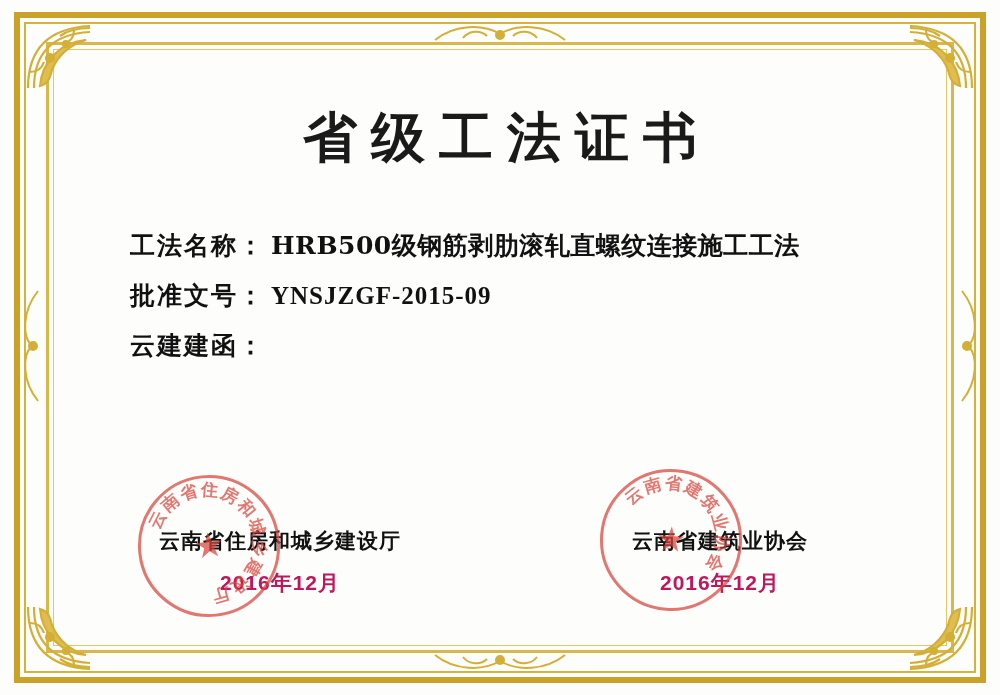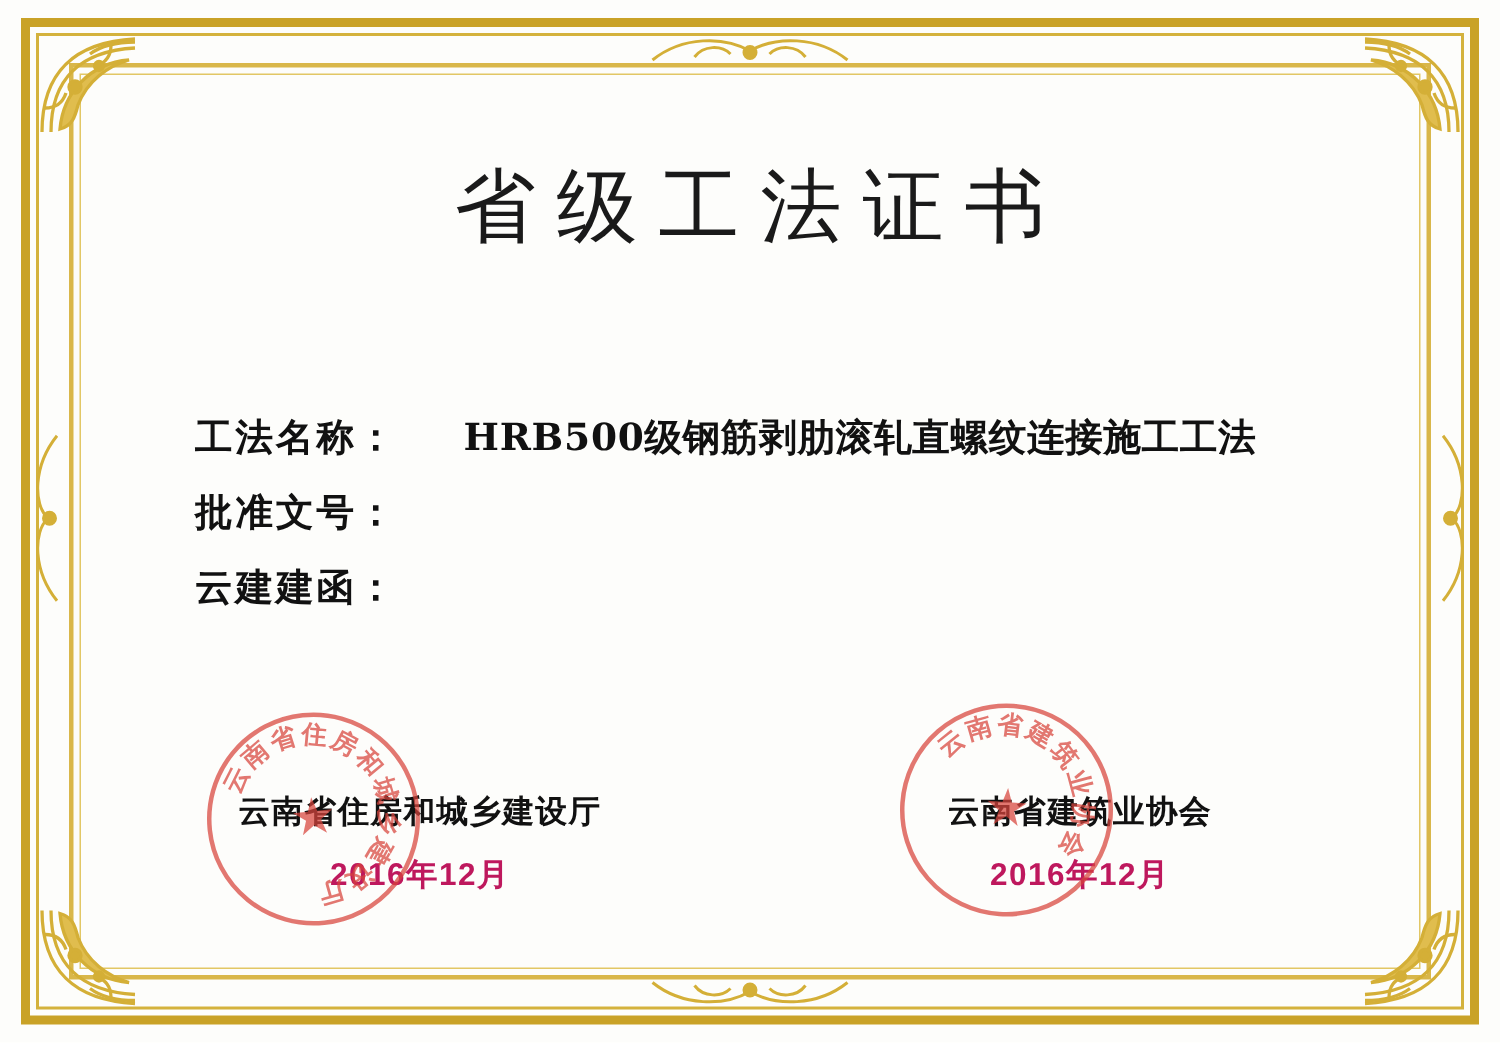--- a/index.html
+++ b/index.html
@@ -74,51 +74,49 @@
   .content {
     position: absolute;
     left: 60px; top: 56px; right: 60px; bottom: 56px;
   }
 
   .title {
     text-align: center;
     margin-top: 46px;
     font-family: "DejaVu Serif", serif;
     font-size: 54px;
-    font-weight: normal;
+    font-weight: bold;
     letter-spacing: 14px;
     color: #1a1a1a;
     text-indent: 14px;
   }
 
   .fields {
     margin-top: 54px;
     padding-left: 70px;
   }
   .field-row {
     display: flex;
-    align-items: flex-end;
+    align-items: center;
     margin-bottom: 17px;
     font-size: 25px;
     color: #111;
-    gap: 38px;
   }
   .field-label {
     font-family: "DejaVu Serif", serif;
     font-weight: bold;
     letter-spacing: 2px;
     white-space: nowrap;
   }
   .field-value {
     font-family: "DejaVu Serif", serif;
     font-weight: bold;
     letter-spacing: 0.5px;
     margin-left: 6px;
     white-space: nowrap;
-    margin-top: 46px;
   }
   .field-value.latin {
     font-family: "Liberation Serif", serif;
     letter-spacing: 1px;
   }
 
   
   .signatures {
     position: absolute;
     left: 0; right: 0;
@@ -289,20 +287,21 @@
     <div class="fields">
 
       <div class="field-row">
         <span class="field-label">工法名称：</span>
         <span class="field-value">HRB500级钢筋剥肋滚轧直螺纹连接施工工法</span>
       </div>
 
 
       <div class="field-row">
         <span class="field-label">批准文号：</span>
+        <span class="field-value latin">YNSJZGF-2015-09</span>
       </div>
 
 
       <div class="field-row">
         <span class="field-label">云建建函：</span>
       </div>
 
     </div>
 
     <div class="signatures">

